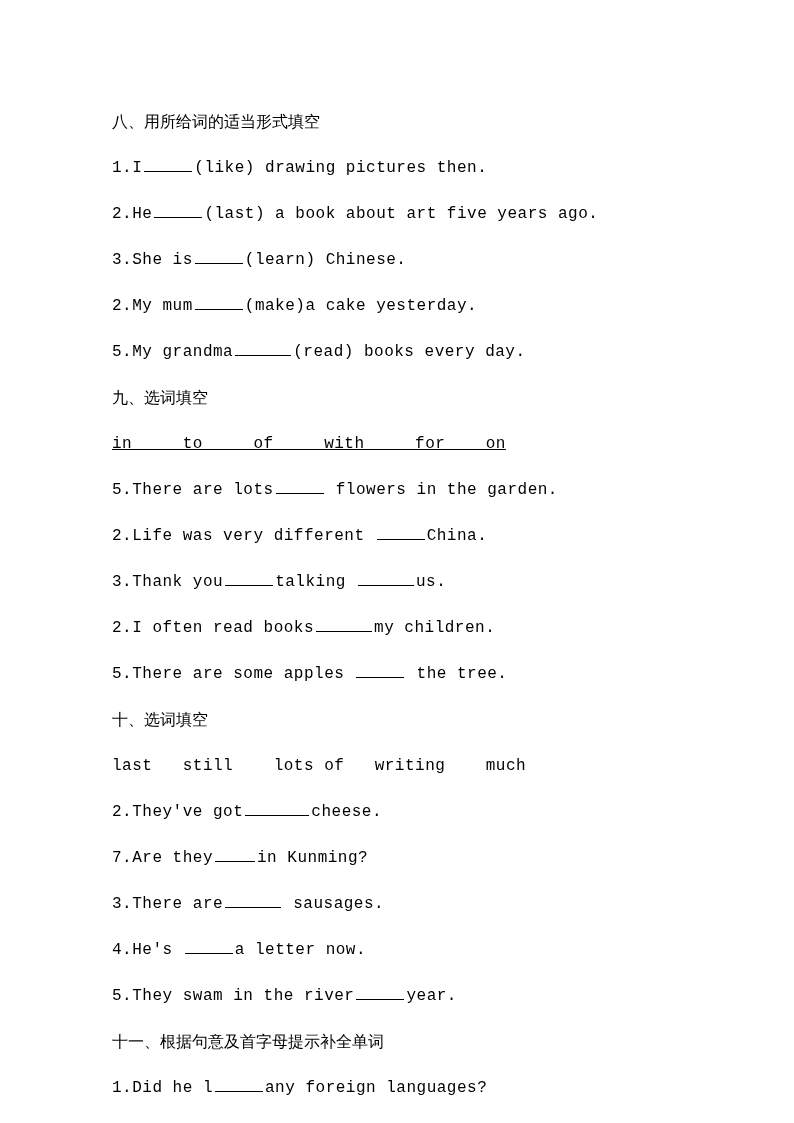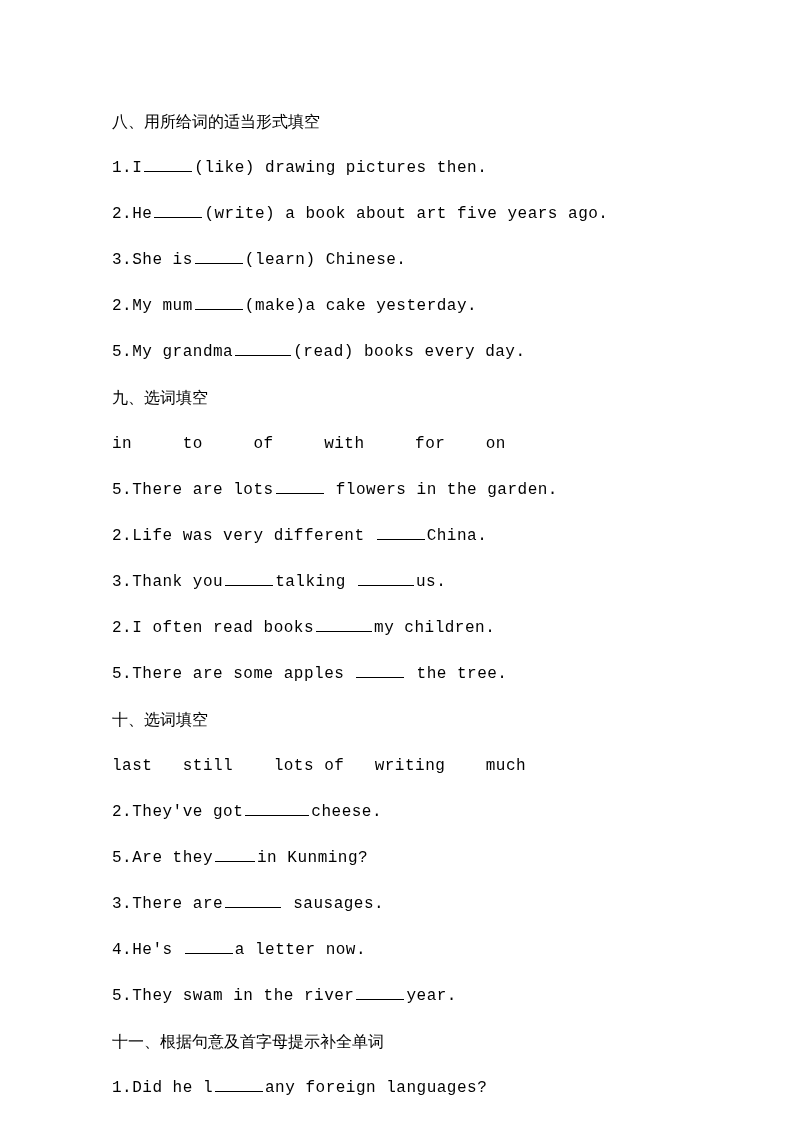--- a/index.html
+++ b/index.html
@@ -38,34 +38,34 @@
     .w64 { width: 64px; }
   </style>
 </head>
 <body>
 
 <div class="line">八、用所给词的适当形式填空</div>
 <div class="line mono">
   <span>1.I</span><span class="blank w48"></span><span>(like) drawing pictures then.</span>
 </div>
 <div class="line mono">
-  <span>2.He</span><span class="blank w48"></span><span>(write) a book about art five years ago.</span>
+  <span>2.He</span><span class="blank w48"></span><span>(last) a book about art five years ago.</span>
 </div>
 <div class="line mono">
   <span>3.She is</span><span class="blank w48"></span><span>(learn) Chinese.</span>
 </div>
 <div class="line mono">
   <span>2.My mum</span><span class="blank w48"></span><span>(make)a cake yesterday.</span>
 </div>
 <div class="line mono">
   <span>5.My grandma</span><span class="blank w56"></span><span>(read) books every day.</span>
 </div>
 
 <div class="line">九、选词填空</div>
-<div class="line mono" style="white-space: pre;">in     to     of     with     for    on</div>
+<div class="line mono" style="white-space: pre; text-decoration: underline;">in     to     of     with     for    on</div>
 <div class="line mono">
   <span>5.There are lots</span><span class="blank w48"></span><span> flowers in the garden.</span>
 </div>
 <div class="line mono">
   <span>2.Life was very different </span><span class="blank w48"></span><span>China.</span>
 </div>
 <div class="line mono">
   <span>3.Thank you</span><span class="blank w48"></span><span>talking </span><span class="blank w56"></span><span>us.</span>
 </div>
 <div class="line mono">
@@ -74,21 +74,21 @@
 <div class="line mono">
   <span>5.There are some apples </span><span class="blank w48"></span><span> the tree.</span>
 </div>
 
 <div class="line">十、选词填空</div>
 <div class="line mono" style="white-space: pre;">last   still    lots of   writing    much</div>
 <div class="line mono">
   <span>2.They've got</span><span class="blank w64"></span><span>cheese.</span>
 </div>
 <div class="line mono">
-  <span>5.Are they</span><span class="blank w40"></span><span>in Kunming?</span>
+  <span>7.Are they</span><span class="blank w40"></span><span>in Kunming?</span>
 </div>
 <div class="line mono">
   <span>3.There are</span><span class="blank w56"></span><span> sausages.</span>
 </div>
 <div class="line mono">
   <span>4.He's </span><span class="blank w48"></span><span>a letter now.</span>
 </div>
 <div class="line mono">
   <span>5.They swam in the river</span><span class="blank w48"></span><span>year.</span>
 </div>

